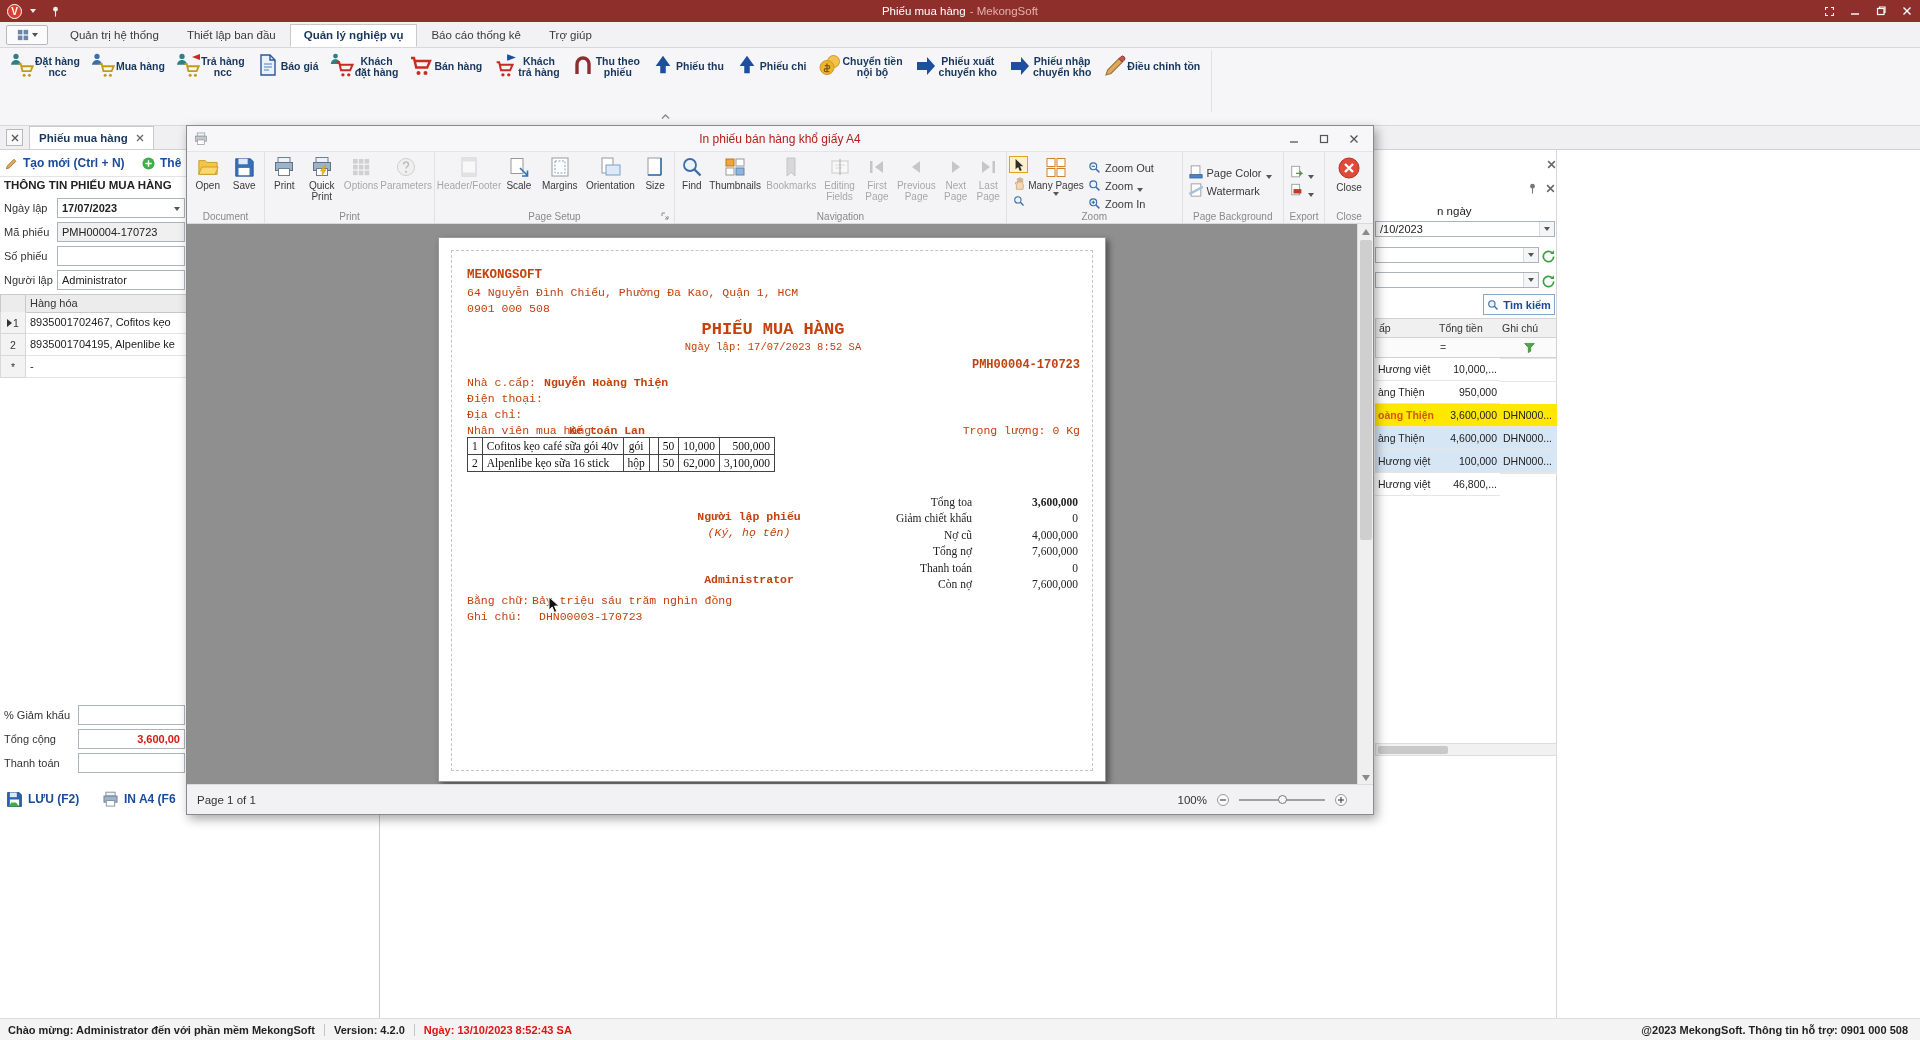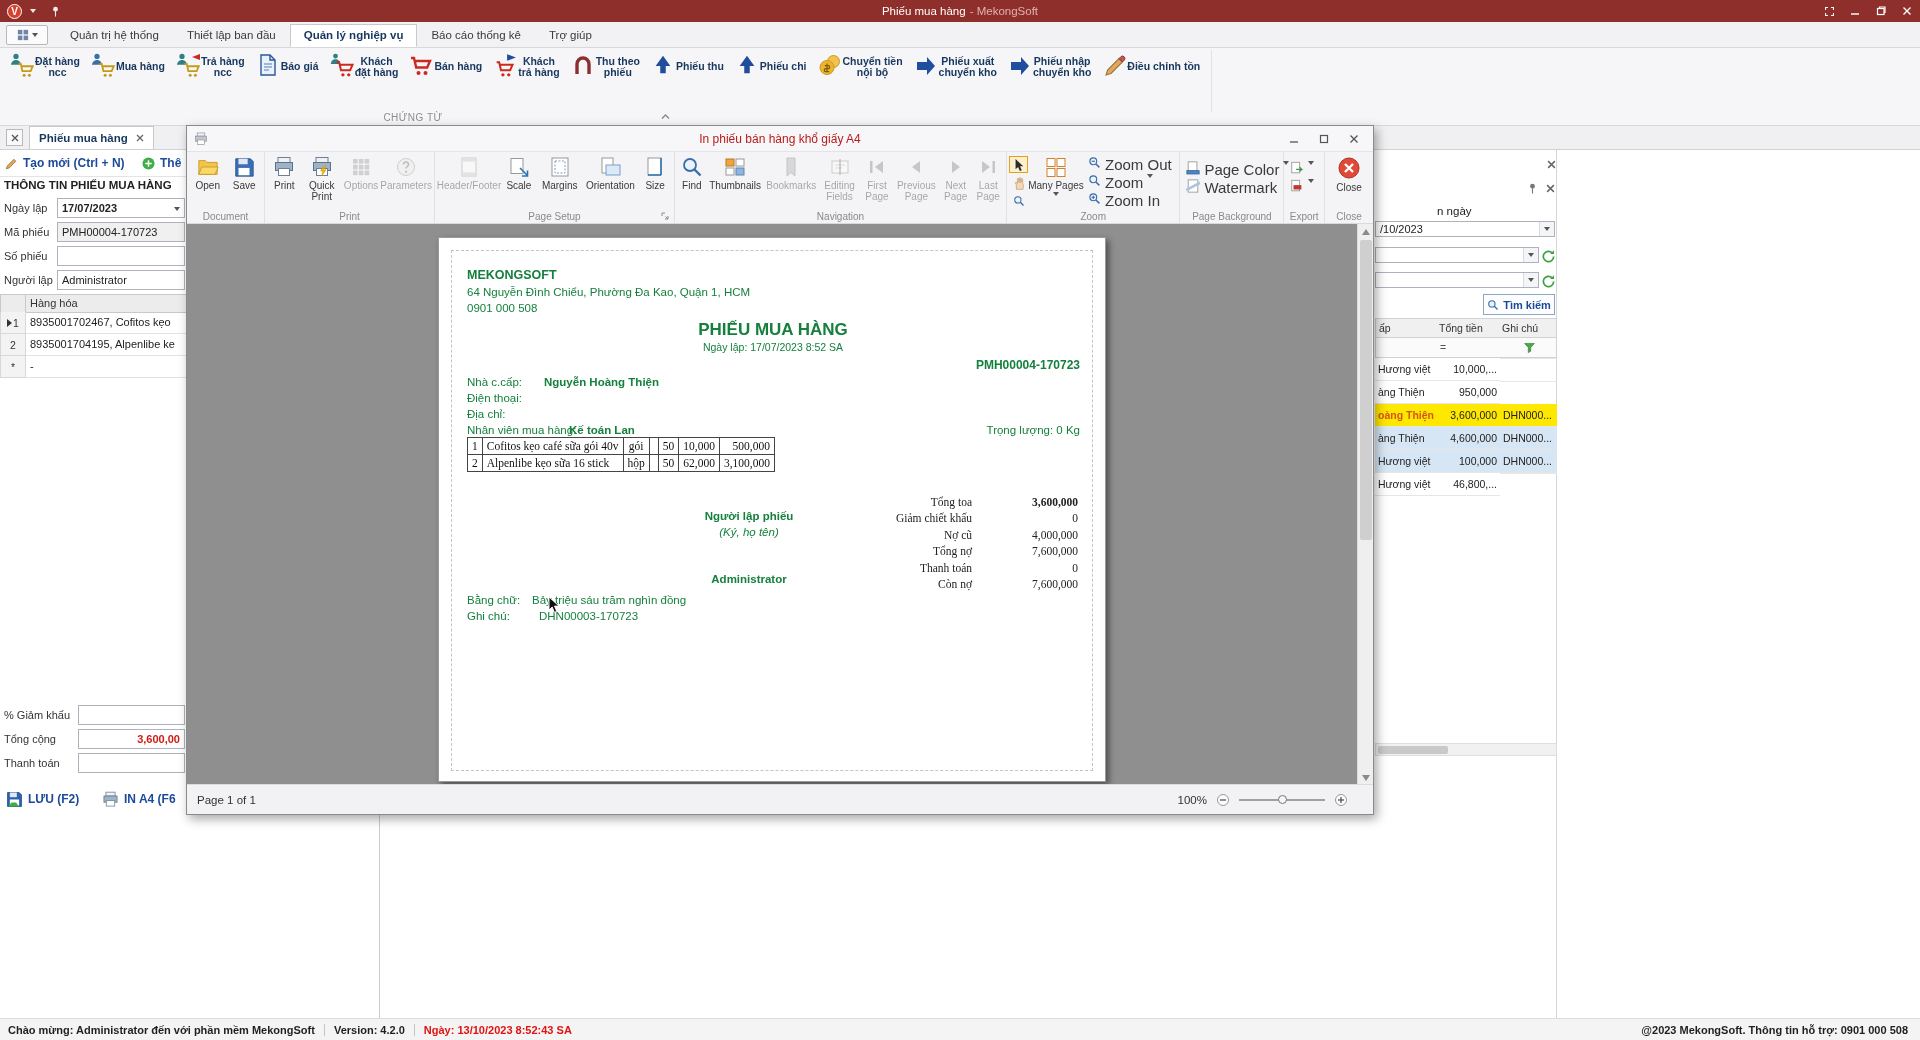--- a/index.html
+++ b/index.html
@@ -67,25 +67,25 @@
   #dlg-ribbon{position:absolute;left:0;top:26px;right:0;height:72px;background:#f4f3f5;border-bottom:1px solid #d9d8da;display:flex}
   .grp{position:relative;height:71px;border-right:1px solid #e1e0e2;padding:3px 2px 14px 2px;display:flex;align-items:flex-start}
   .glabel{position:absolute;bottom:1px;left:0;right:0;text-align:center;font-size:10px;color:#8a8a8a}
   .bb{display:flex;flex-direction:column;align-items:center;padding-top:1px}
   .bb .lbl{margin-top:2px;font-size:10px;color:#3a3a3a;text-align:center;line-height:11px;white-space:pre-line}
   .dis{opacity:.42;filter:grayscale(100%)}
   .tcol{display:flex;flex-direction:column;gap:1px;padding-top:1px}
   .tool{width:19px;height:17px;display:flex;align-items:center;justify-content:center;border:1px solid transparent}
   .tool.sel{border-color:#e3a21a;background:#fdf0ce}
   .scol{display:flex;flex-direction:column;padding-top:1px}
-  .sr{display:flex;align-items:flex-start;gap:4px;height:18px;padding:0 4px;font-size:15px;color:#3a3a3a;white-space:nowrap}
+  .sr{display:flex;align-items:flex-end;gap:4px;height:18px;padding:0 4px;font-size:11px;color:#3a3a3a;white-space:nowrap}
   #dlg-canvas{position:absolute;left:0;top:98px;right:0;height:562px;background:#8f8f8f;overflow:hidden}
   #page{position:absolute;left:251px;top:13px;width:668px;height:545px;background:#fff;border:1px solid #9a9a9a;box-shadow:3px 3px 6px rgba(0,0,0,.45)}
   #page .guides{position:absolute;left:12px;top:12px;right:12px;bottom:10px;border:1px dashed #c4c4c4}
-  .d{position:absolute;font-family:Liberation Sans, sans-serif;font-size:11.5px;color:#15803d;white-space:nowrap}
+  .d{position:absolute;font-family:Liberation Mono, monospace;font-size:11.5px;color:#c2410c;white-space:nowrap}
   #dtable{position:absolute;left:28px;top:199px;border-collapse:collapse;font-family:"Liberation Serif","DejaVu Serif",serif;font-size:11.5px;color:#111}
   #dtable th,#dtable td{border:1px solid #444;padding:1px 4px;height:17px}
   #dtable th{font-weight:bold;text-align:center;height:19px}
   .trow{position:absolute;right:27px;width:350px;display:flex;font-family:"Liberation Serif","DejaVu Serif",serif;font-size:11.5px}
   .trow .tl{flex:1;text-align:right;padding-right:16px}
   .trow .tv{width:90px;text-align:right}
   #dlg-vscroll{position:absolute;right:0;top:0;width:16px;height:562px;background:#efeff0;border-left:1px solid #dcdcdd}
   #dlg-status{position:absolute;left:0;right:0;bottom:0;height:30px;background:#f2f1f3;border-top:1px solid #dcdbdd;display:flex;align-items:center;font-size:11.5px;color:#333}
 
   
@@ -314,21 +314,20 @@
     <div class="ritem">
       <div class="icbox">
         <svg class="abs" style="left:1px;top:1px;width:24px;height:24px" viewBox="0 0 24 24">
             <path d="M4 22l1.6-5L17 5.6 20.4 9 9 20.4z" fill="#e0a85c" stroke="#9c7436" stroke-width="1.1"></path>
             <path d="M17 5.6L20.4 9l1.8-1.8a1.7 1.7 0 0 0-3.4-3.4z" fill="#c75450" stroke="#8a3a37" stroke-width="1"></path>
           </svg>
       </div>
       <span class="rlabel">Điều chỉnh tồn</span>
     </div>
   </div>
-  <div id="rgrouplabel">CHỨNG TỪ</div>
   <div id="rchev">
     <svg width="9" height="6" viewBox="0 0 9 6" fill="none" stroke="#8a8a8a" stroke-width="1.4">
         <path d="M1 4.5L4.5 1 8 4.5"></path>
       </svg>
   </div>
 </div>
 
 <div id="tabbar">
   <div class="closeall">
     <svg width="8" height="8" viewBox="0 0 8 8">

